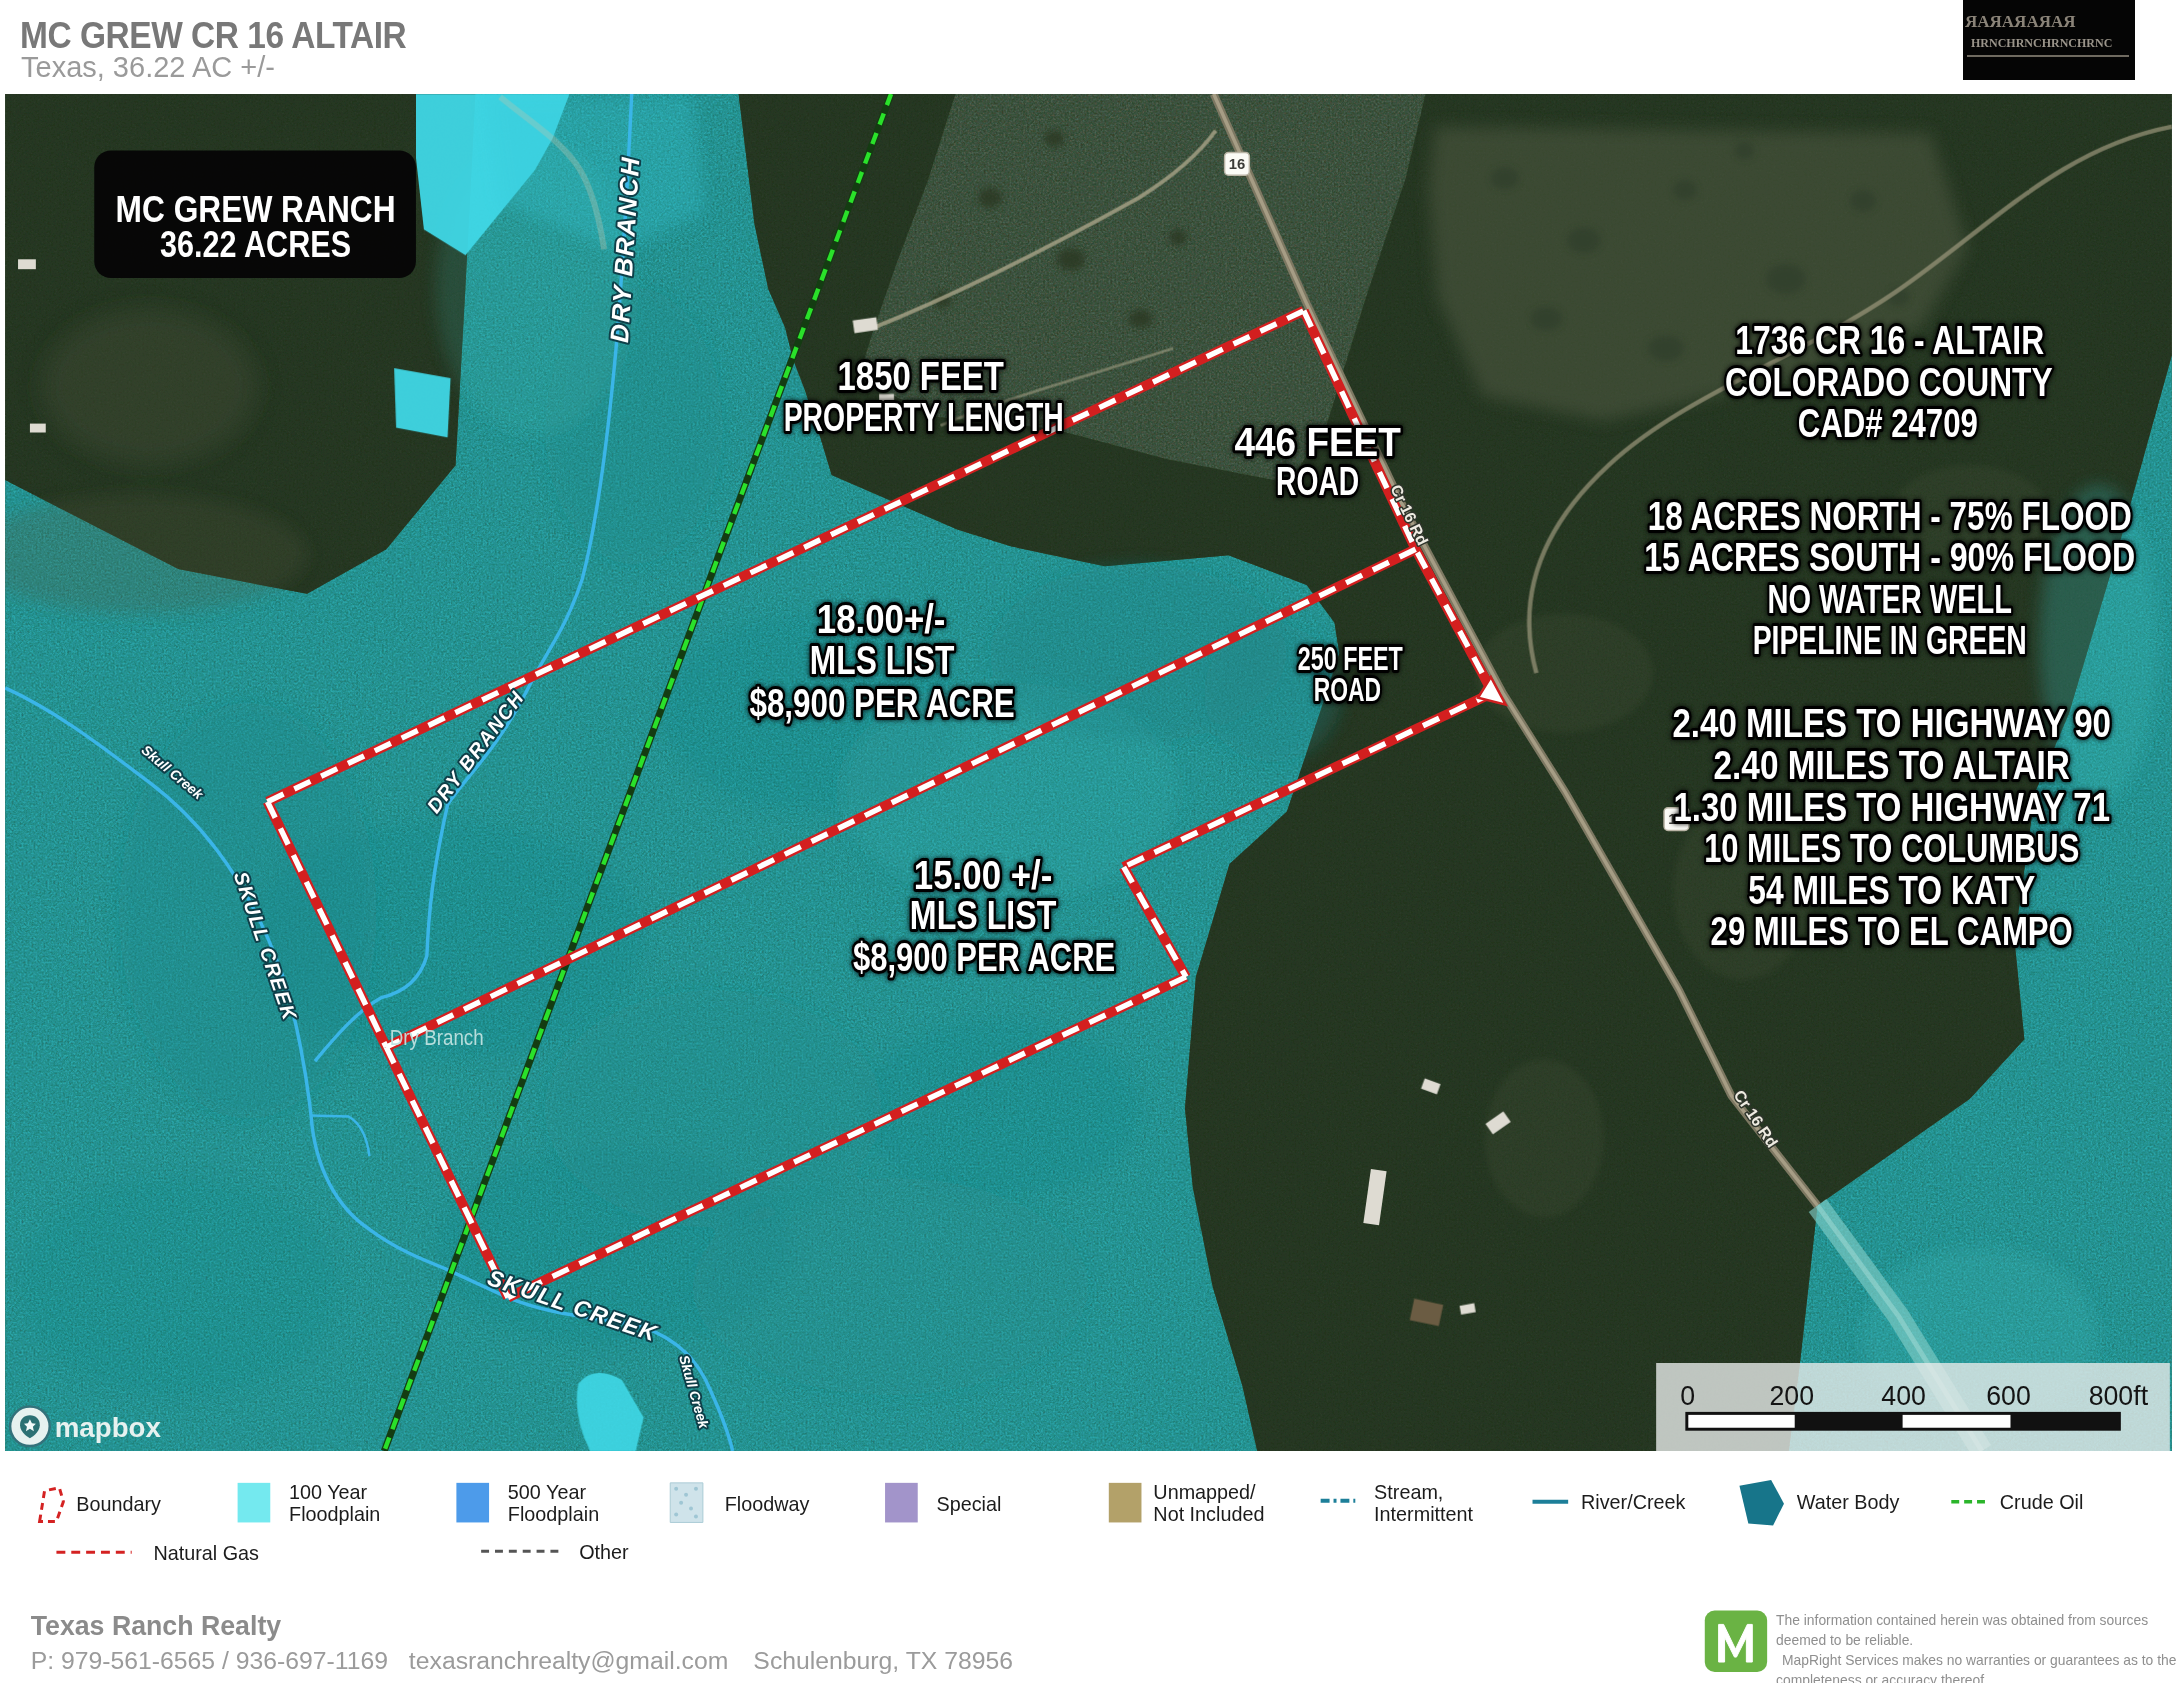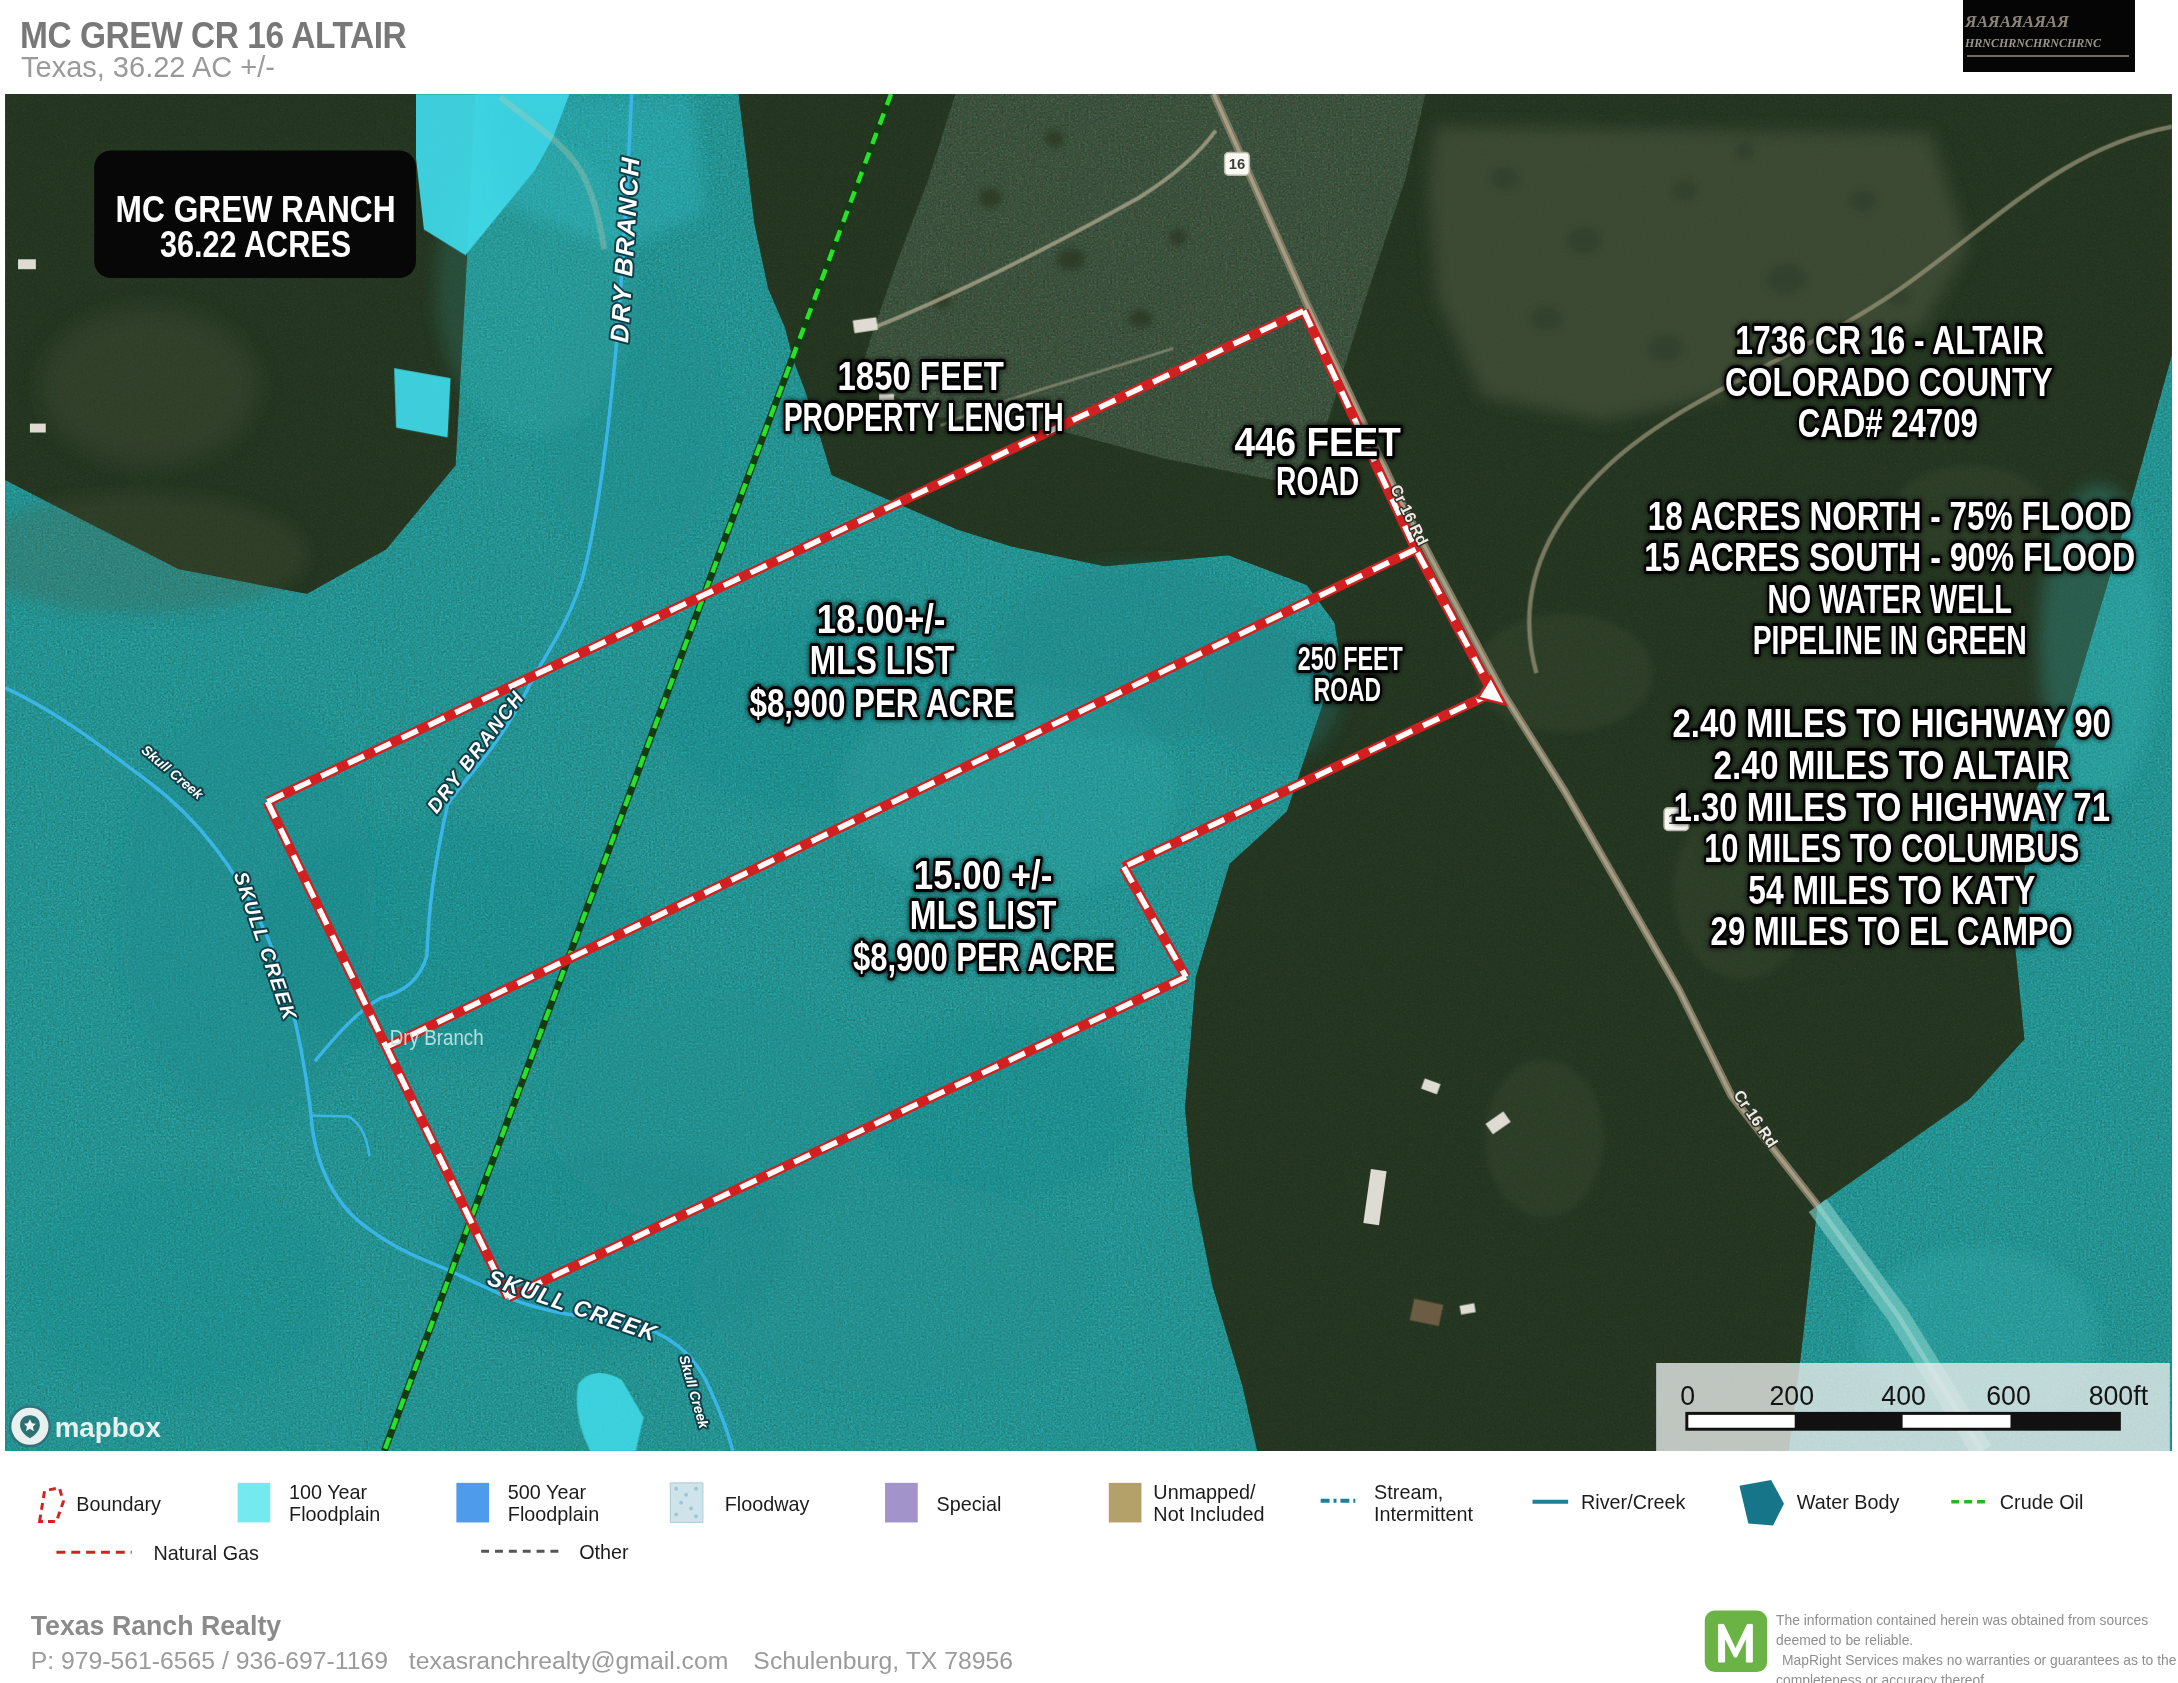--- a/index.html
+++ b/index.html
@@ -6,23 +6,23 @@
     font-family:"Liberation Sans", sans-serif; overflow:hidden; position:relative;}
   .abs{position:absolute;}
 </style>
 </head>
 <body>
 
 <div class="abs" style="left:20px;top:15px;font-size:36px;font-weight:bold;color:#787878;letter-spacing:-0.5px;transform:scaleX(0.93);transform-origin:left;">MC GREW CR 16 ALTAIR</div>
 
 <div class="abs" style="left:21px;top:51px;font-size:29px;color:#9a9a9a;text-align:center;">Texas, 36.22 AC +/-</div>
 
-<div class="abs" style="left:1963px;top:0px;width:172px;height:72px;background:#050505;overflow:hidden;font-style:italic;">
+<div class="abs" style="left:1963px;top:0px;width:172px;height:80px;background:#050505;overflow:hidden;">
   <div class="abs" style="left:2px;top:12px;width:168px;font-size:17px;font-weight:bold;color:#8a8378;letter-spacing:0px;white-space:nowrap;font-family:'Liberation Serif',serif;">ЯAЯAЯAЯAЯ</div>
-  <div class="abs" style="left:2px;top:36px;width:168px;font-size:12px;font-weight:bold;color:#9a948a;white-space:nowrap;font-family:'Liberation Serif',serif;">HRNCHRNCHRNCHRNC</div>
+  <div class="abs" style="left:8px;top:36px;width:168px;font-size:12px;font-weight:bold;color:#9a948a;white-space:nowrap;font-family:'Liberation Serif',serif;">HRNCHRNCHRNCHRNC</div>
   <div class="abs" style="left:4px;top:55px;width:162px;height:2px;background:#6f6a60;"></div>
 </div>
 
 <svg class="abs" style="left:5px;top:94px;" width="2167" height="1357" viewBox="5 95 2189 1371">
   <defs>
     <filter id="grainF" x="-5%" y="-5%" width="110%" height="110%">
       <feTurbulence type="fractalNoise" baseFrequency="0.5" numOctaves="2" seed="11" result="n"></feTurbulence>
       <feColorMatrix in="n" type="matrix" values="0 0 0 0 0  0 0 0 0 0  0 0 0 0 0  0.7 0.7 0.7 0 -0.75" result="a"></feColorMatrix>
       <feFlood flood-color="#141f12" flood-opacity="0.45" result="f"></feFlood>
       <feComposite in="f" in2="a" operator="in" result="spk"></feComposite>

